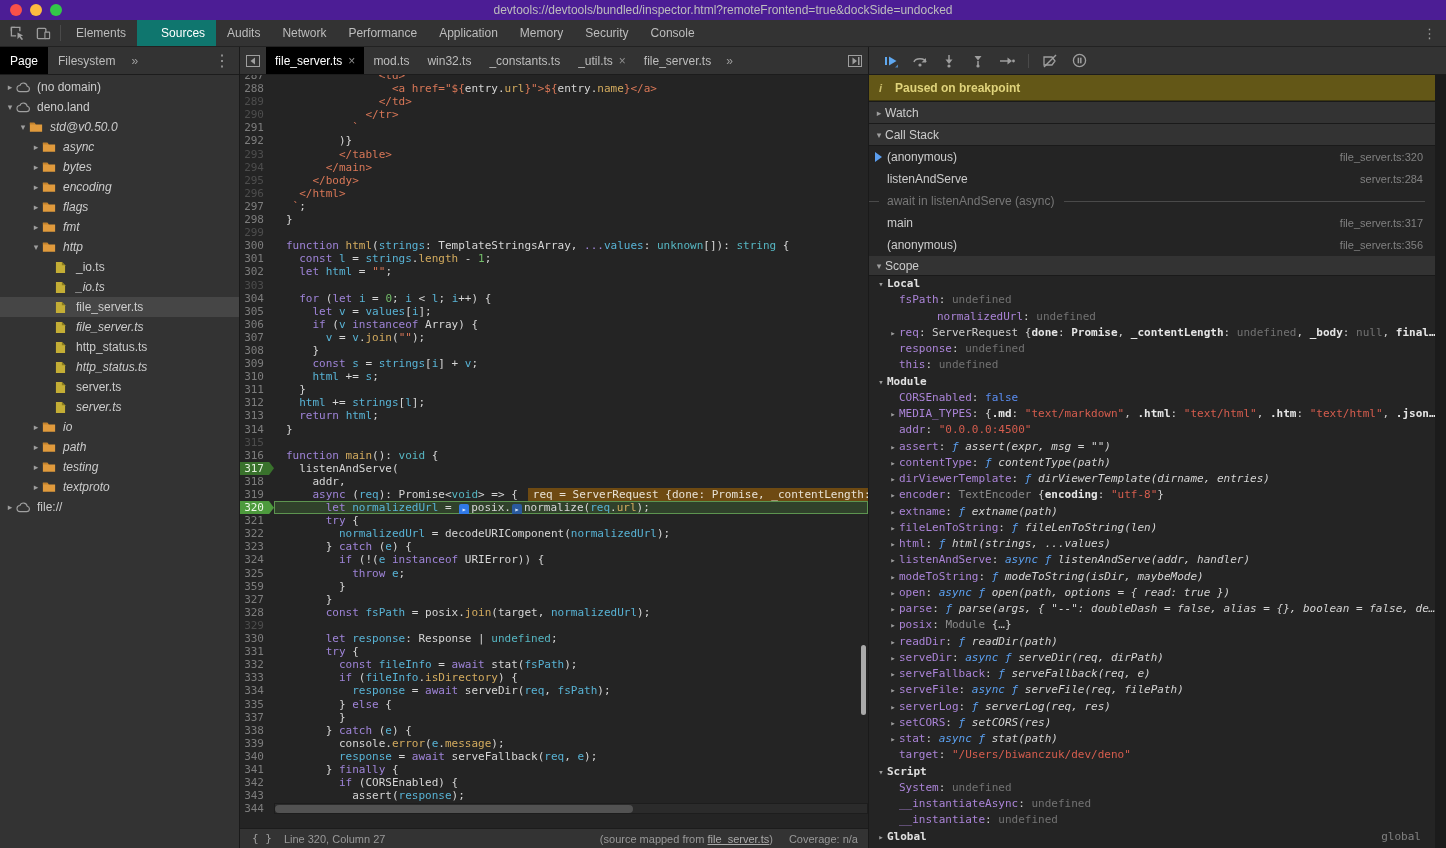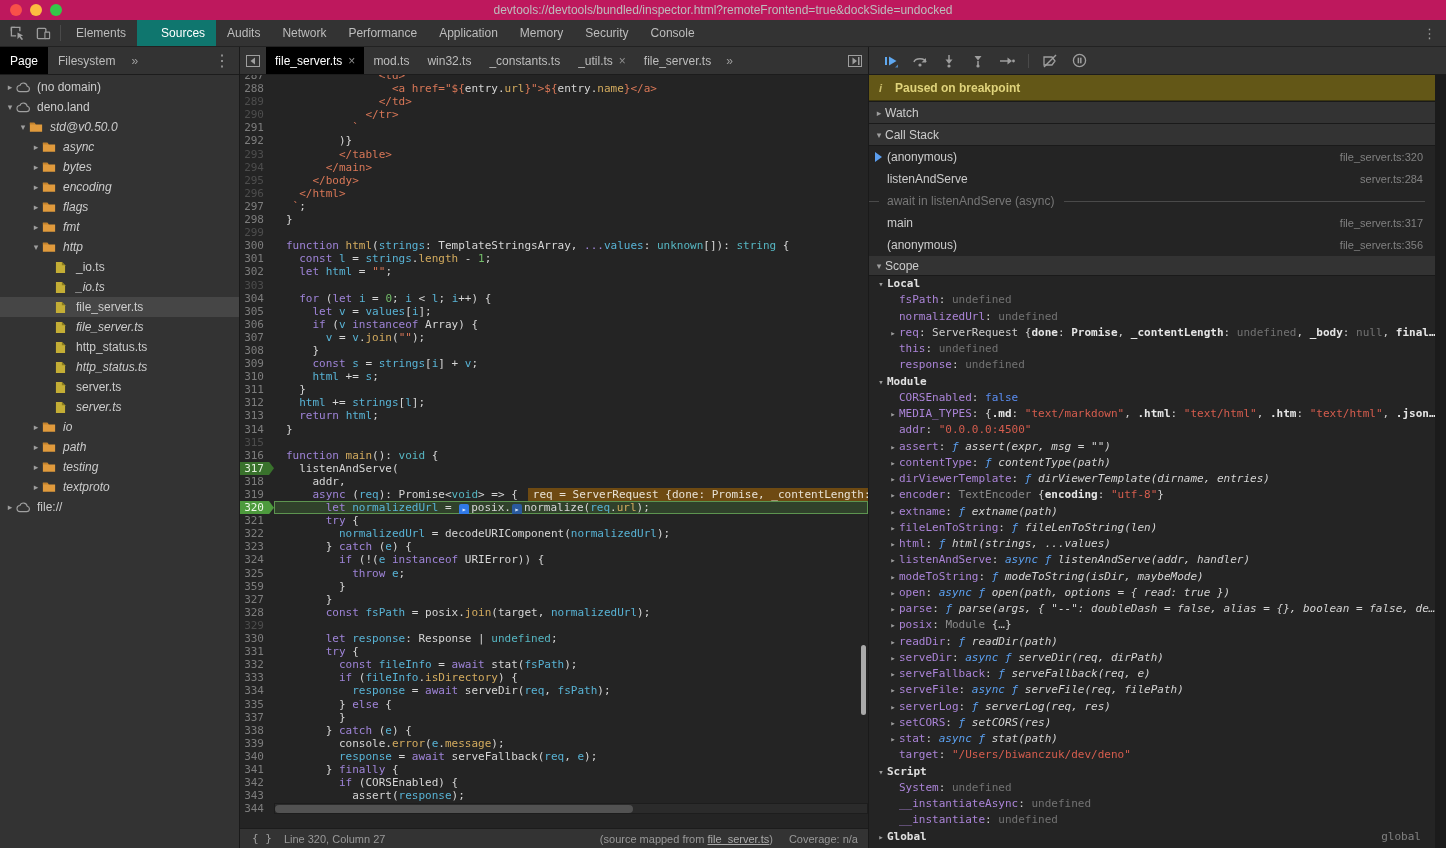--- a/index.html
+++ b/index.html
@@ -1,18 +1,18 @@
 <!DOCTYPE html>
 <html><head>
 <meta charset="utf-8">
 <style>
   * { margin:0; padding:0; box-sizing:border-box; }
   html,body { width:1446px; height:848px; overflow:hidden; background:#242424;
     font-family:"Liberation Sans", sans-serif; }
-  .titlebar { height:20px; background:#be185d; position:relative; display:flex; align-items:center; }
+  .titlebar { height:20px; background:#4c1d95; position:relative; display:flex; align-items:center; }
   .lights { display:flex; gap:8px; margin-left:10px; }
   .light { width:12px; height:12px; border-radius:50%; }
   .l-red{background:#f85149;} .l-yellow{background:#fdbc40;} .l-green{background:#33c748;}
   .win-title { position:absolute; left:0; right:0; text-align:center; color:#bdbdbd; font-size:12px; }
   .toolbar { height:27px; background:#333; display:flex; align-items:stretch; border-bottom:1px solid #222; }
   .tb-icons { display:flex; align-items:center; padding:0 4px 0 8px; gap:8px; }
   .tb-icon { width:18px; height:18px; display:flex; align-items:center; justify-content:center; cursor:pointer; }
   .tb-sep { width:1px; background:#4a4a4a; margin:5px 4px; }
   .main-tab { display:flex; align-items:center; padding:0 11px; color:#bdbdbd; font-size:12px; cursor:pointer; }
   .main-tab.active { background:#0f766e; color:#fff;padding-left:24px; }
@@ -580,33 +580,33 @@
           <div class="sc-row sc-ind0">
             <span class="tw">▾</span>
             <span style="overflow: hidden; white-space: nowrap;"><span class="sg-hd">Local</span></span>
           </div>
           <div class="sc-row sc-ind1">
             <span class="tw"></span>
             <span style="overflow: hidden; white-space: nowrap;"><span class="sg-pn">fsPath</span><span class="sg-wt">: </span><span class="sg-dim">undefined</span></span>
           </div>
           <div class="sc-row sc-ind1">
             <span class="tw"></span>
-            <span style="overflow: hidden; white-space: nowrap;"><span class="sg-pn">normalizedUrl</span><span class="sg-wt">: </span><span class="sg-dim">undefined</span></span>
+            <span style="overflow: hidden; white-space: nowrap; margin-left: 38px;"><span class="sg-pn">normalizedUrl</span><span class="sg-wt">: </span><span class="sg-dim">undefined</span></span>
           </div>
           <div class="sc-row sc-ind1">
             <span class="tw">▸</span>
             <span style="overflow: hidden; white-space: nowrap;"><span class="sg-pn">req</span><span class="sg-wt">: ServerRequest {</span><span class="sg-bw">done</span><span class="sg-wt">: </span><span class="sg-bw">Promise</span><span class="sg-wt">, </span><span class="sg-bw">_contentLength</span><span class="sg-wt">: </span><span class="sg-dim">undefined</span><span class="sg-wt">, </span><span class="sg-bw">_body</span><span class="sg-wt">: </span><span class="sg-dim">null</span><span class="sg-wt">, </span><span class="sg-bw">final…</span></span>
           </div>
           <div class="sc-row sc-ind1">
             <span class="tw"></span>
+            <span style="overflow: hidden; white-space: nowrap;"><span class="sg-pn">response</span><span class="sg-wt">: </span><span class="sg-dim">undefined</span></span>
+          </div>
+          <div class="sc-row sc-ind1">
+            <span class="tw"></span>
             <span style="overflow: hidden; white-space: nowrap;"><span class="sg-pn">this</span><span class="sg-wt">: </span><span class="sg-dim">undefined</span></span>
-          </div>
-          <div class="sc-row sc-ind1">
-            <span class="tw"></span>
-            <span style="overflow: hidden; white-space: nowrap;"><span class="sg-pn">response</span><span class="sg-wt">: </span><span class="sg-dim">undefined</span></span>
           </div>
           <div class="sc-row sc-ind0">
             <span class="tw">▾</span>
             <span style="overflow: hidden; white-space: nowrap;"><span class="sg-hd">Module</span></span>
           </div>
           <div class="sc-row sc-ind1">
             <span class="tw"></span>
             <span style="overflow: hidden; white-space: nowrap;"><span class="sg-pn">CORSEnabled</span><span class="sg-wt">: </span><span class="sg-blue">false</span></span>
           </div>
           <div class="sc-row sc-ind1">

